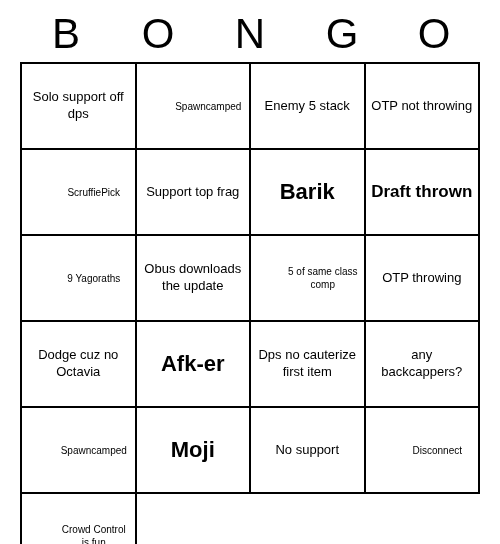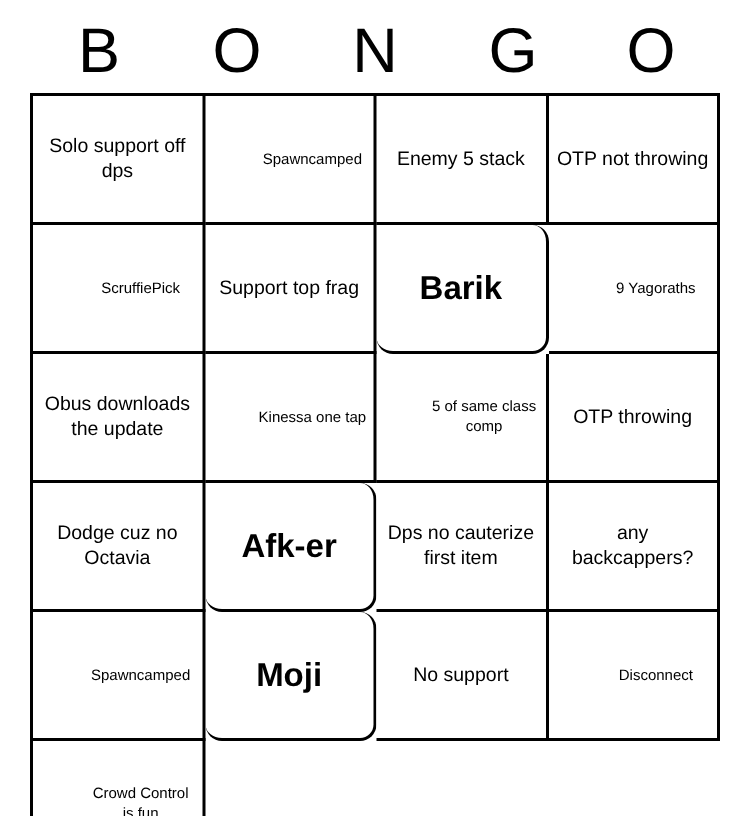--- a/index.html
+++ b/index.html
@@ -41,21 +41,20 @@
       align-items: center;
       justify-content: center;
       text-align: center;
       padding: 4px;
       font-size: 13px;
       line-height: 1.3;
     }
     .cell.large {
       font-size: 22px;
       font-weight: bold;
-      border-radius: 11px;
     }
     .cell.medium {
       font-size: 17px;
       font-weight: bold;
     }
     .cell.small {
       font-size: 10px;
       padding-left: 35px;
     }
     .cell.xsmall {
@@ -76,23 +75,23 @@
     </div>
   <div class="bingo-grid">
 
   <div class="cell">Solo support off dps</div>
       <div class="cell small">Spawncamped</div>
       <div class="cell">Enemy 5 stack</div>
       <div class="cell">OTP not throwing</div>
       <div class="cell small">ScruffiePick</div>
       <div class="cell">Support top frag</div>
       <div class="cell large">Barik</div>
+      <div class="cell medium">Draft thrown</div>
       <div class="cell small">9 Yagoraths</div>
       <div class="cell xsmall">Obus downloads the update</div>
-      <div class="cell small">Kinessa one tap</div>
       <div class="cell small">5 of same class comp</div>
       <div class="cell">OTP throwing</div>
       <div class="cell">Dodge cuz no Octavia</div>
       <div class="cell large">Afk-er</div>
       <div class="cell xsmall">Dps no cauterize first item</div>
       <div class="cell xsmall">any backcappers?</div>
       <div class="cell small">Spawncamped</div>
       <div class="cell large">Moji</div>
       <div class="cell">No support</div>
       <div class="cell small">Disconnect</div>

